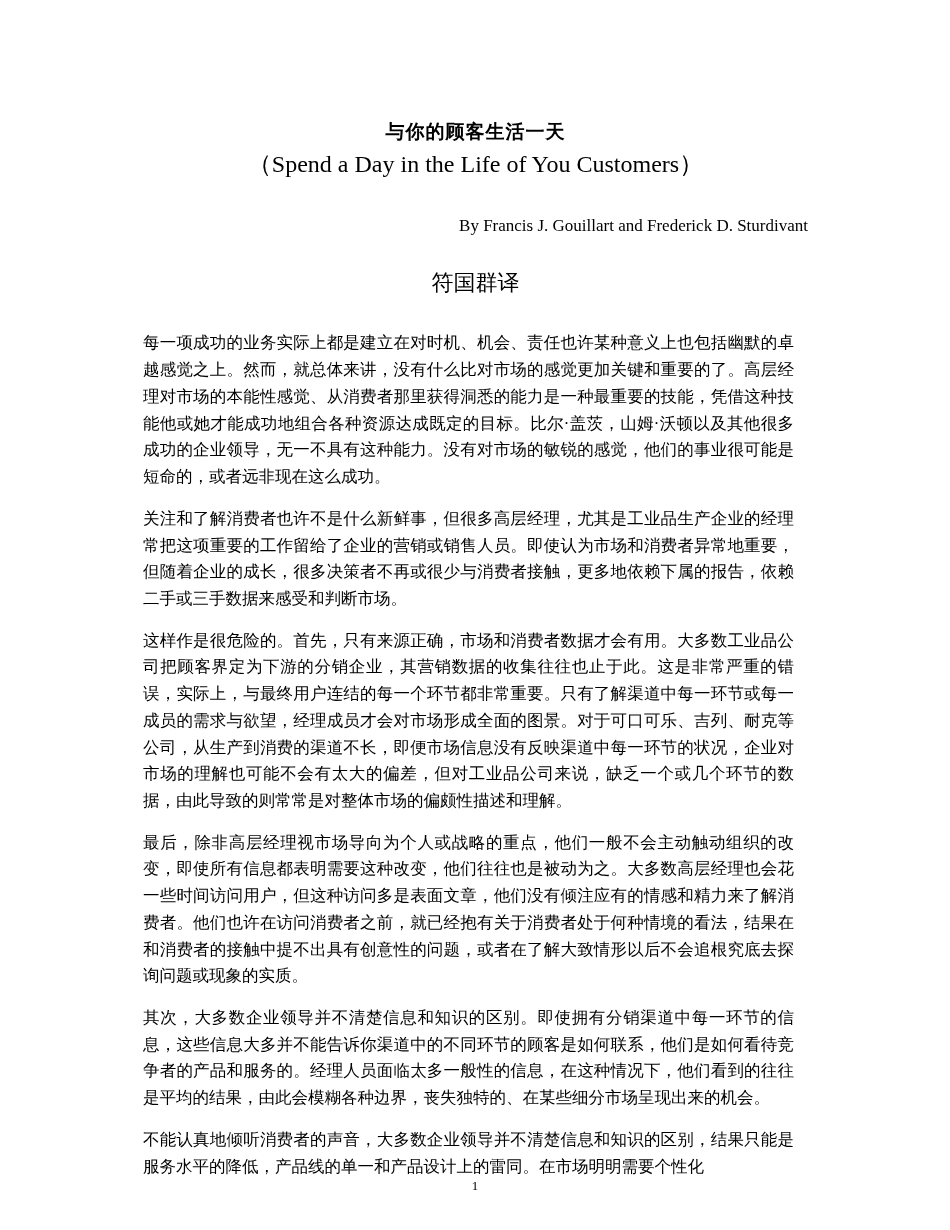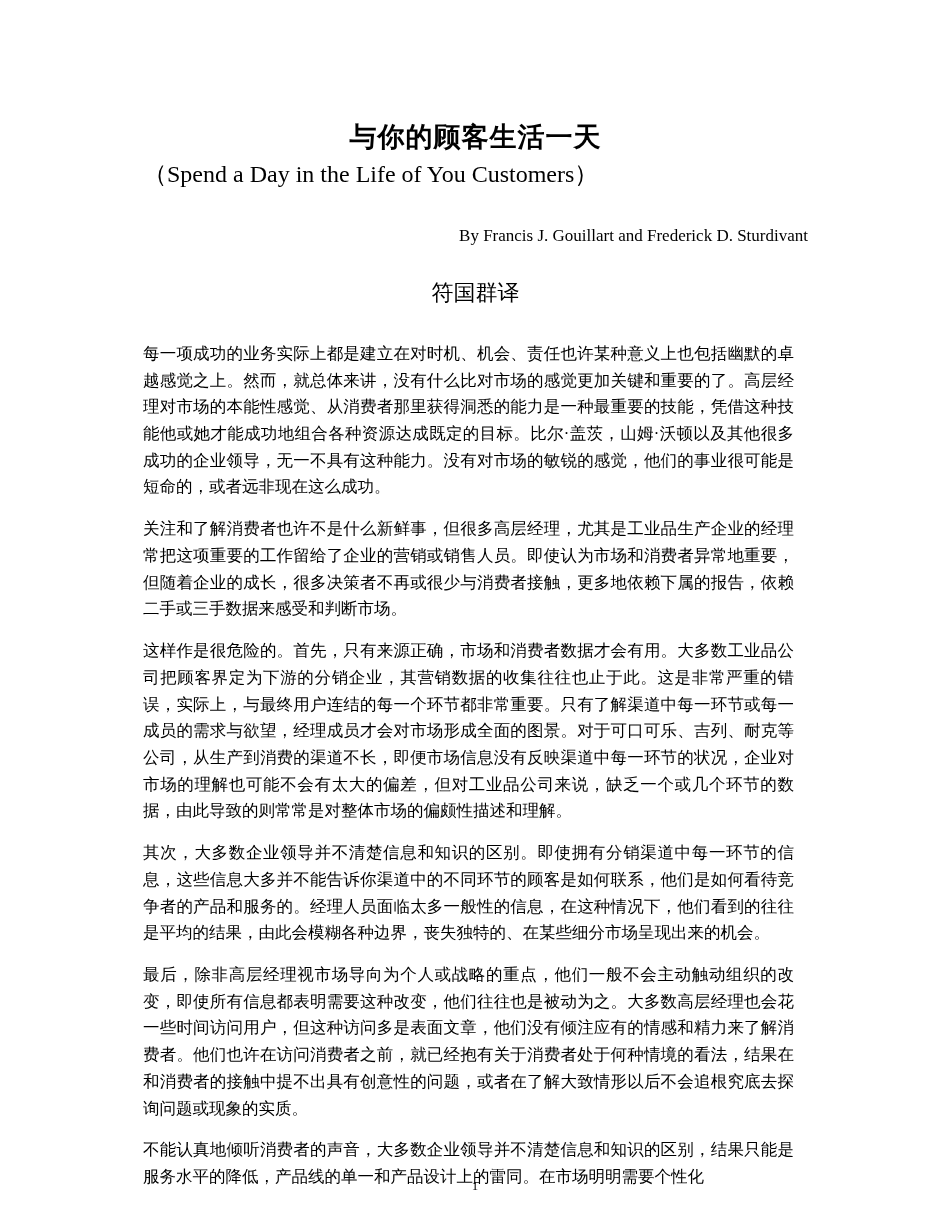--- a/index.html
+++ b/index.html
@@ -18,28 +18,28 @@
     color: #000000;
   }
   .content {
     position: absolute;
     left: 143px;
     top: 120px;
     width: 665px;
   }
   .title-cn {
     text-align: center;
-    font-size: 27px;
+    font-size: 19px;
     font-weight: bold;
     letter-spacing: 1px;
     line-height: 1.3;
     margin: 0 0 4px 0;
   }
   .title-en {
-    text-align: left;
+    text-align: center;
     font-size: 24px;
     font-weight: normal;
     line-height: 1.3;
     margin: 0 0 34px 0;
   }
   .byline {
     text-align: right;
     font-size: 17px;
     line-height: 1.4;
     margin: 0 0 30px 0;
@@ -75,20 +75,20 @@
 
     <h1 class="title-cn">与你的顾客生活一天</h1>
     <h2 class="title-en">（Spend a Day in the Life of You Customers）</h2>
 
     <div class="byline">By Francis J. Gouillart and Frederick D. Sturdivant</div>
     <div class="translator">符国群译</div>
 
     <p class="body-par">每一项成功的业务实际上都是建立在对时机、机会、责任也许某种意义上也包括幽默的卓越感觉之上。然而，就总体来讲，没有什么比对市场的感觉更加关键和重要的了。高层经理对市场的本能性感觉、从消费者那里获得洞悉的能力是一种最重要的技能，凭借这种技能他或她才能成功地组合各种资源达成既定的目标。比尔·盖茨，山姆·沃顿以及其他很多成功的企业领导，无一不具有这种能力。没有对市场的敏锐的感觉，他们的事业很可能是短命的，或者远非现在这么成功。</p>
     <p class="body-par">关注和了解消费者也许不是什么新鲜事，但很多高层经理，尤其是工业品生产企业的经理常把这项重要的工作留给了企业的营销或销售人员。即使认为市场和消费者异常地重要，但随着企业的成长，很多决策者不再或很少与消费者接触，更多地依赖下属的报告，依赖二手或三手数据来感受和判断市场。</p>
     <p class="body-par">这样作是很危险的。首先，只有来源正确，市场和消费者数据才会有用。大多数工业品公司把顾客界定为下游的分销企业，其营销数据的收集往往也止于此。这是非常严重的错误，实际上，与最终用户连结的每一个环节都非常重要。只有了解渠道中每一环节或每一成员的需求与欲望，经理成员才会对市场形成全面的图景。对于可口可乐、吉列、耐克等公司，从生产到消费的渠道不长，即便市场信息没有反映渠道中每一环节的状况，企业对市场的理解也可能不会有太大的偏差，但对工业品公司来说，缺乏一个或几个环节的数据，由此导致的则常常是对整体市场的偏颇性描述和理解。</p>
+    <p class="body-par">最后，除非高层经理视市场导向为个人或战略的重点，他们一般不会主动触动组织的改变，即使所有信息都表明需要这种改变，他们往往也是被动为之。大多数高层经理也会花一些时间访问用户，但这种访问多是表面文章，他们没有倾注应有的情感和精力来了解消费者。他们也许在访问消费者之前，就已经抱有关于消费者处于何种情境的看法，结果在和消费者的接触中提不出具有创意性的问题，或者在了解大致情形以后不会追根究底去探询问题或现象的实质。</p>
     <p class="body-par">其次，大多数企业领导并不清楚信息和知识的区别。即使拥有分销渠道中每一环节的信息，这些信息大多并不能告诉你渠道中的不同环节的顾客是如何联系，他们是如何看待竞争者的产品和服务的。经理人员面临太多一般性的信息，在这种情况下，他们看到的往往是平均的结果，由此会模糊各种边界，丧失独特的、在某些细分市场呈现出来的机会。</p>
-    <p class="body-par">最后，除非高层经理视市场导向为个人或战略的重点，他们一般不会主动触动组织的改变，即使所有信息都表明需要这种改变，他们往往也是被动为之。大多数高层经理也会花一些时间访问用户，但这种访问多是表面文章，他们没有倾注应有的情感和精力来了解消费者。他们也许在访问消费者之前，就已经抱有关于消费者处于何种情境的看法，结果在和消费者的接触中提不出具有创意性的问题，或者在了解大致情形以后不会追根究底去探询问题或现象的实质。</p>
     <p class="body-par">不能认真地倾听消费者的声音，大多数企业领导并不清楚信息和知识的区别，结果只能是服务水平的降低，产品线的单一和产品设计上的雷同。在市场明明需要个性化</p>
 
   </div>
 
   <div class="page-number">1</div>
 </div>
 
 </body></html>

